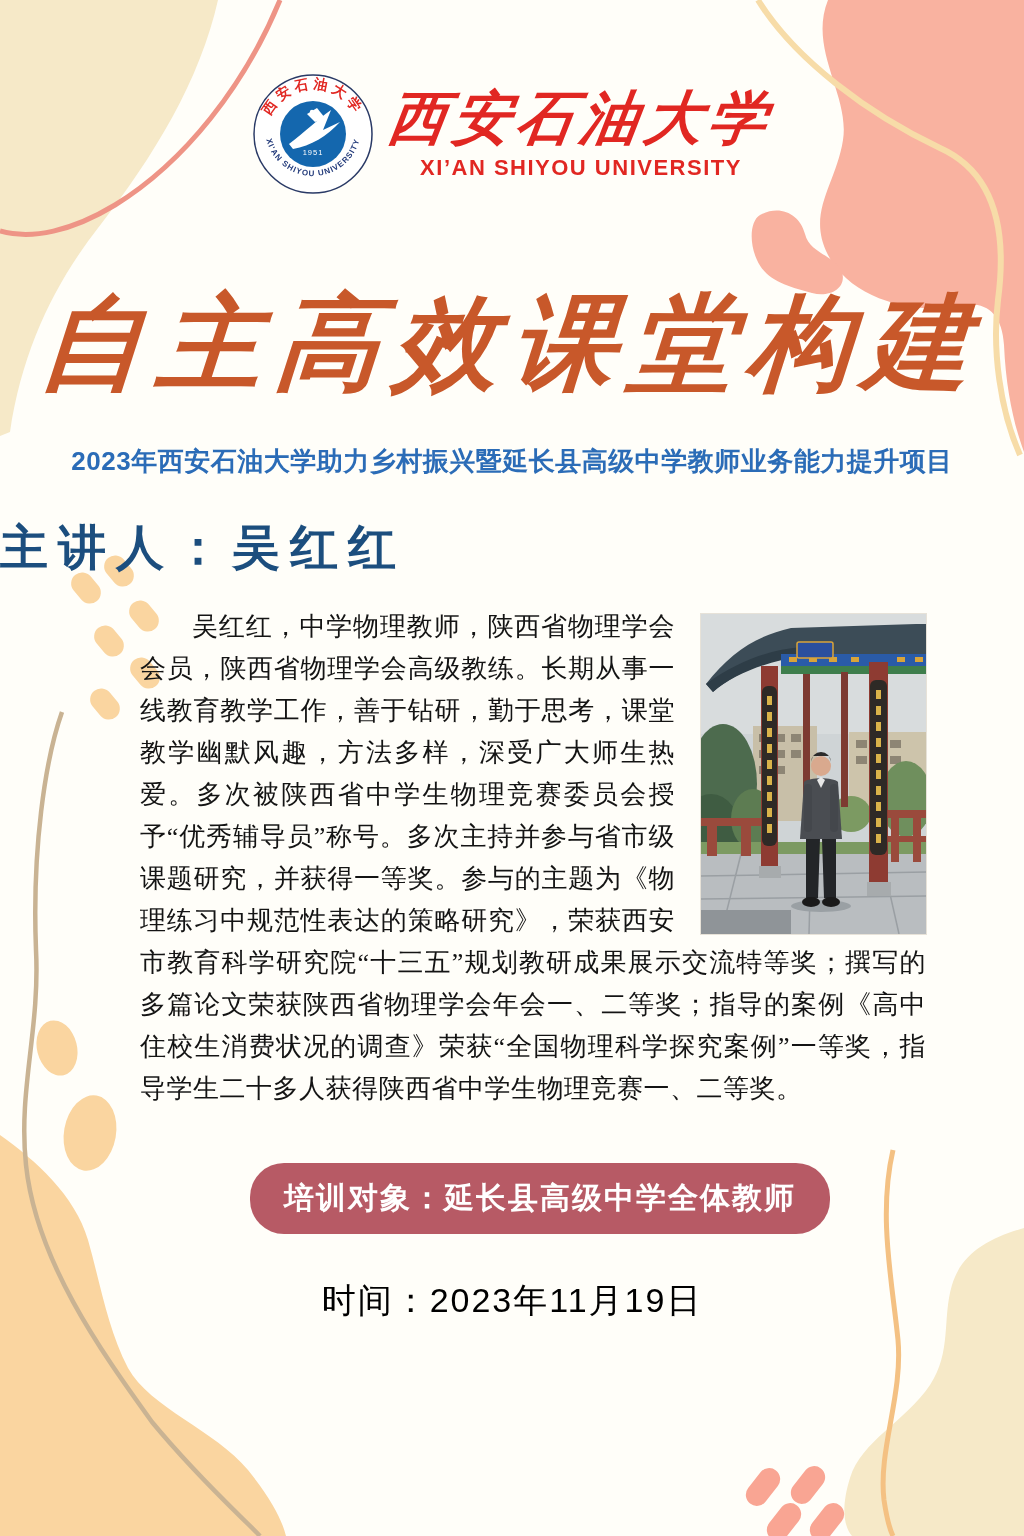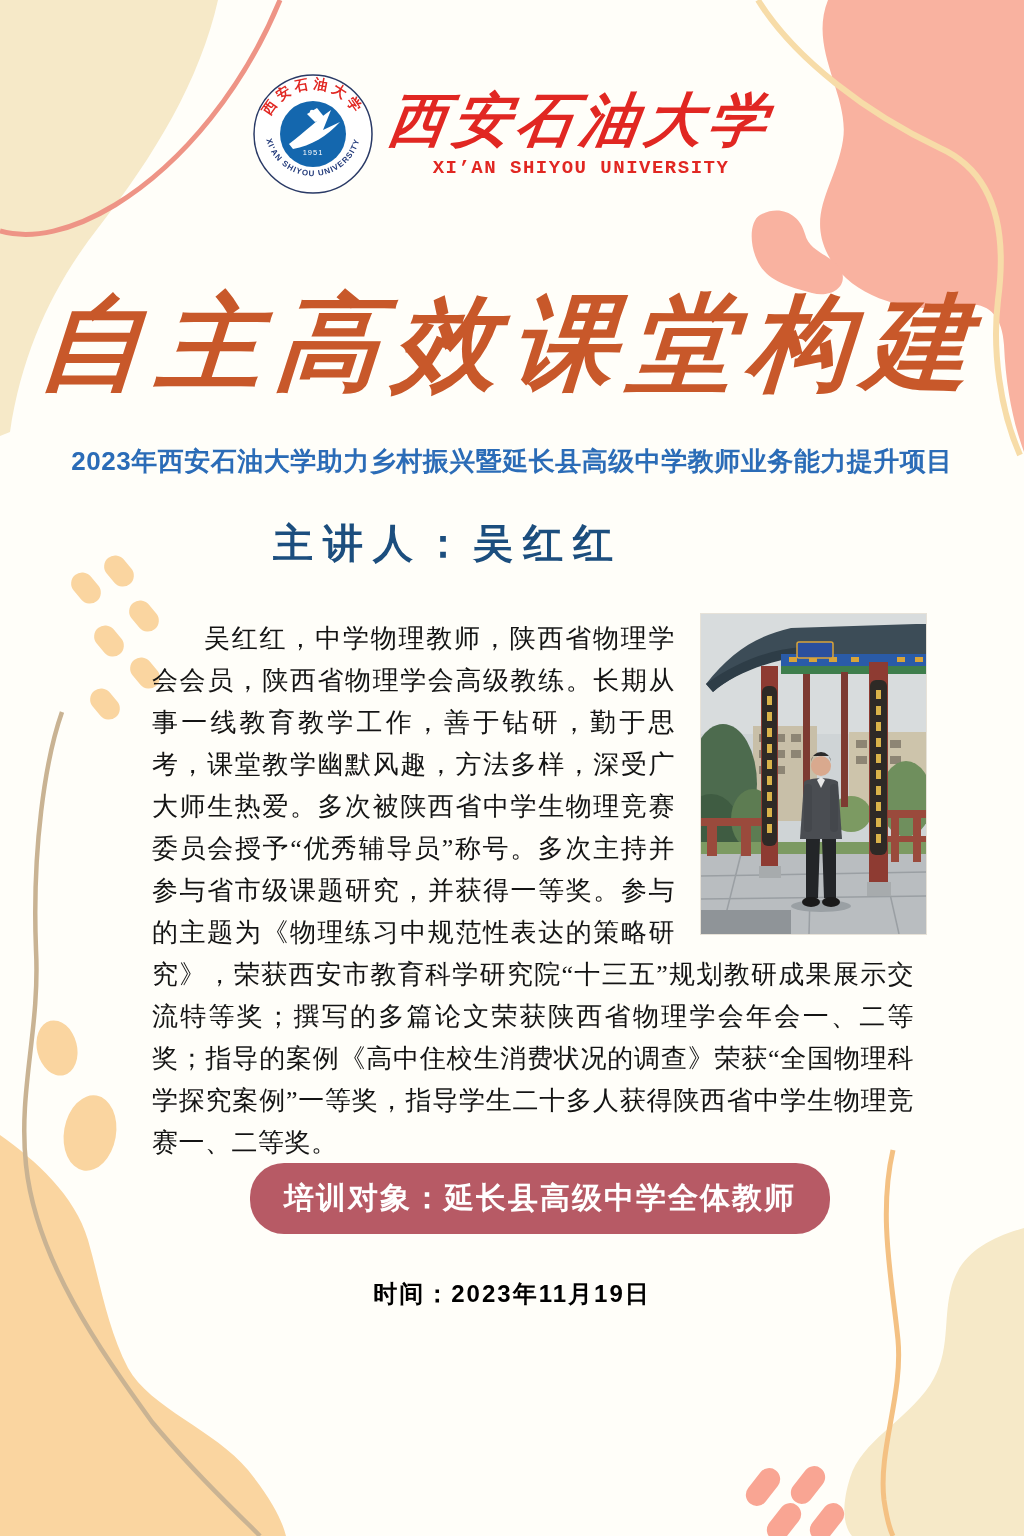--- a/index.html
+++ b/index.html
@@ -12,61 +12,61 @@
 
   
   .header{top:72px;left:0;width:1024px;display:flex;justify-content:center;align-items:center;gap:14px;}
   .uni-names{display:flex;flex-direction:column;align-items:center;}
   .uni-zh{
     font-size:58px;font-weight:bold;font-style:italic;color:var(--university-red);
     transform:skewX(-8deg);letter-spacing:6px;line-height:1.1;
     font-family:"Liberation Serif",serif;
   }
   .uni-en{
-    font-size:19px;font-weight:bold;color:var(--university-red);
-    letter-spacing:1.5px;font-family:Liberation Mono, monospace;margin-top:4px;
+    font-size:22px;font-weight:bold;color:var(--university-red);
+    letter-spacing:1.5px;font-family:Liberation Sans, sans-serif;margin-top:4px;
   }
 
   
   .main-title{
     top:282px;left:0;width:1024px;text-align:center;
     font-size:104px;font-weight:bold;font-style:italic;color:var(--title-orange);
     letter-spacing:14px;transform:skewX(-4deg);line-height:1.2;
     font-family:"Liberation Serif",serif;white-space:nowrap;
   }
   .subtitle{
     top:444px;left:0;width:1024px;text-align:center;
     font-size:26px;font-weight:bold;color:var(--subtitle-blue);letter-spacing:0.5px;
   }
   .speaker{
-    top:516px;left:0;width:896px;text-align:center;
-    font-size:40px;font-weight:bold;color:var(--speaker-navy);letter-spacing:10px;
+    top:516px;left:0;width:896px;text-align:left;
+    font-size:48px;font-weight:bold;color:var(--speaker-navy);letter-spacing:10px;
   }
 
   
   .bio{
     top:606px;left:140px;width:786px;
     font-family:"Liberation Serif","DejaVu Serif",serif;
     font-size:26px;line-height:42px;color:#141414;text-align:justify;
   }
-  .bio p{margin:12px;text-indent:2em;letter-spacing:0.5px;}
+  .bio p{margin:0;text-indent:2em;letter-spacing:0.5px;}
   .bio-photo{float:right;width:225px;height:320px;margin:8px 0 6px 26px;
     box-shadow:0 0 0 1px #e7e2d8;}
 
   
   .banner{
     top:1163px;left:540px;transform:translateX(-50%);
     background:var(--banner-red);color:#ffffff;
     font-size:30px;font-weight:bold;letter-spacing:2px;
     padding:15px 34px;border-radius:34px;white-space:nowrap;
   }
 
   
   .schedule{top:1278px;left:512px;transform:translateX(-50%);
-    font-size:24px;font-weight:bold;color:#000;}
+    font-size:34px;font-weight:normal;color:#000;}
   .schedule .row{margin-bottom:20px;letter-spacing:2px;white-space:nowrap;}
 </style>
 </head>
 <body>
 
 <div class="poster">
 
   <svg class="decor" viewBox="0 0 1024 1536">
 
     <g>

